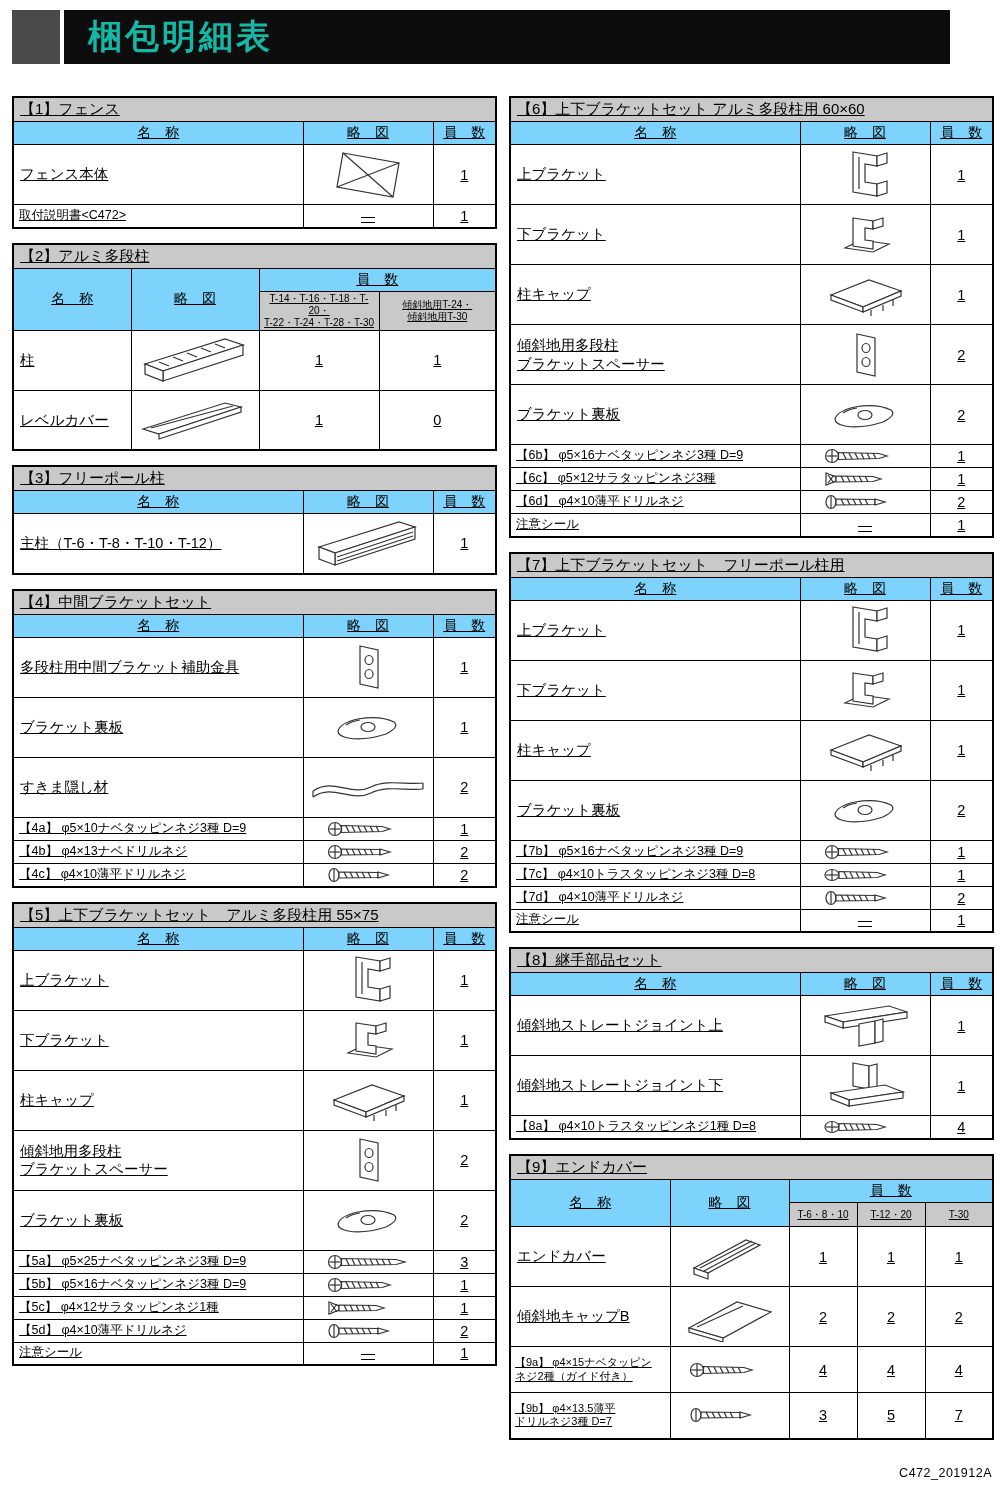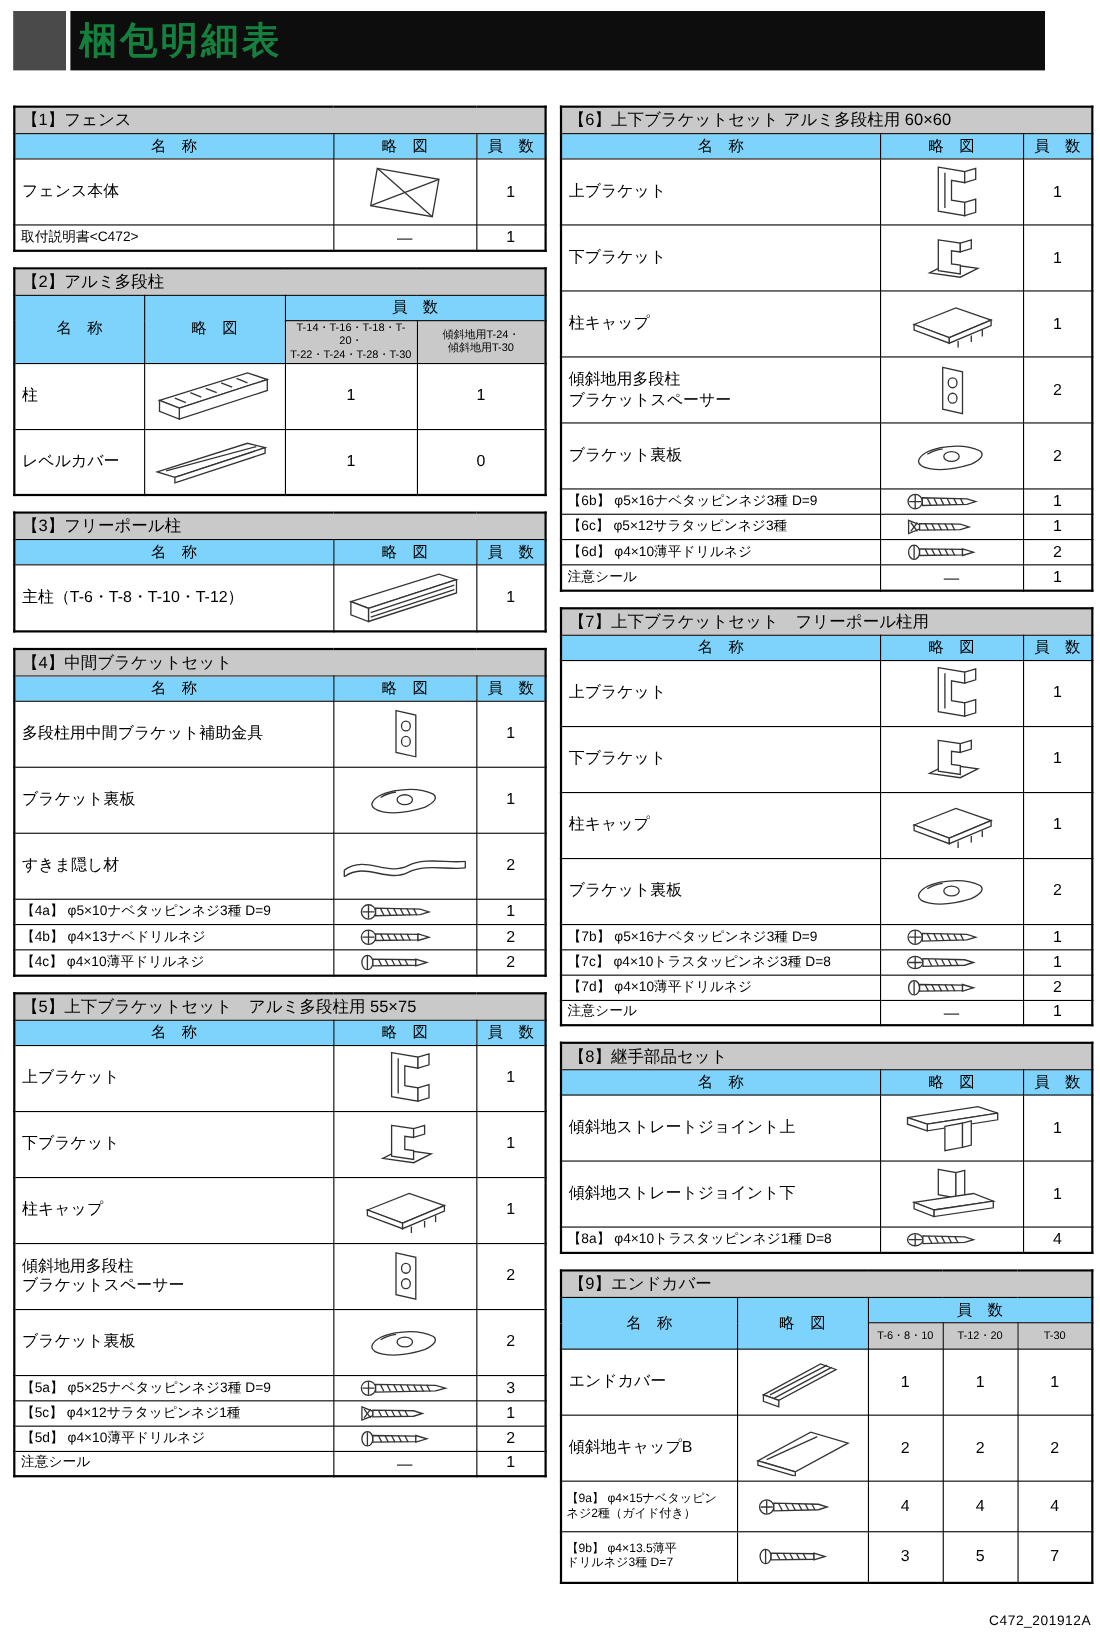--- a/index.html
+++ b/index.html
@@ -4,26 +4,26 @@
 <style>
   * { box-sizing: border-box; margin: 0; padding: 0; }
   html,body { background:#fff; }
   body {
     width: 1000px; height: 1491px; position: relative;
     font-family: "Liberation Sans", "DejaVu Sans", sans-serif;
     color: #000; overflow: hidden;
   }
   .banner { display:flex; align-items:stretch; height:54px; margin:10px 12px 0 12px; width:938px; }
   .banner-block { width:48px; background:#4a4a4a; margin-right:4px; }
-  .banner-bar { flex:1; background:#0d0d0d; color:#15803d; display:flex; align-items:center;
-    padding-left:8px; font-size:34px; font-weight:bold; letter-spacing:3px; }
+  .banner-bar { flex:1; background:#0d0d0d; color:#14b8a6; display:flex; align-items:center;
+    padding-left:24px; font-size:34px; font-weight:bold; letter-spacing:3px; }
   .cols { display:flex; gap:14px; padding:0 12px; margin-top:32px; }
   .col { width:483px; display:flex; flex-direction:column; }
   .col table { margin-bottom:14px; }
-  table { border-collapse:collapse; width:100%; table-layout:fixed; border:2px solid #000; }
+  table { border-collapse:collapse; width:100%; table-layout:fixed; border:2px solid #000;text-decoration:underline; }
   td { border:1px solid #000; padding:2px 6px; font-size:14px; vertical-align:middle; overflow:hidden; }
   tr.sec td { background:#c9c9c9; font-size:15px; height:24px; padding:2px 6px; }
   td.hd { background:#7dd3fc; text-align:center; height:23px; font-size:14px; }
   td.sub { background:#c9c9c9; text-align:center; font-size:10px; line-height:1.2;
     white-space:pre-line; padding:1px; height:24px; }
   tr.part { height:60px; }
   tr.short { height:23px; }
   tr.mid { height:46px; }
   td.name { white-space:pre-line; line-height:1.25; font-size:14.5px; }
   td.name.sm { font-size:12.5px; padding:1px 5px; }
@@ -357,20 +357,38 @@
                   <line x1="38" y1="7" x2="41" y2="13"></line>
                   <line x1="44" y1="7" x2="47" y2="13"></line>
                   <line x1="50" y1="7" x2="53" y2="13"></line>
                   <line x1="56" y1="7" x2="59" y2="13"></line>
                   <line x1="62" y1="7" x2="65" y2="13"></line>
                 </svg>
               </td>
               <td class="qty">3</td>
             </tr>
             <tr class="short">
+              <td class="name sm">【5b】 φ5×16ナベタッピンネジ3種 D=9</td>
+              <td class="sk">
+                <svg width="84" height="20" viewBox="0 0 84 20">
+                  <circle class="f" cx="9" cy="10" r="6.5"></circle>
+                  <line x1="9" y1="4" x2="9" y2="16"></line>
+                  <line x1="3.5" y1="10" x2="14.5" y2="10"></line>
+                  <polygon class="f" points="15.5,6.5 56,7.5 64,10 56,12.5 15.5,13.5"></polygon>
+                  <line x1="20" y1="7" x2="23" y2="13"></line>
+                  <line x1="26" y1="7" x2="29" y2="13"></line>
+                  <line x1="32" y1="7" x2="35" y2="13"></line>
+                  <line x1="38" y1="7" x2="41" y2="13"></line>
+                  <line x1="44" y1="7" x2="47" y2="13"></line>
+                  <line x1="50" y1="7" x2="53" y2="13"></line>
+                </svg>
+              </td>
+              <td class="qty">1</td>
+            </tr>
+            <tr class="short">
               <td class="name sm">【5c】 φ4×12サラタッピンネジ1種</td>
               <td class="sk">
                 <svg width="84" height="20" viewBox="0 0 84 20">
                   <polygon class="f" points="3,4 13,8 13,12 3,16"></polygon>
                   <line x1="5" y1="6" x2="11" y2="14"></line>
                   <line x1="11" y1="6" x2="5" y2="14"></line>
                   <polygon class="f" points="13,7 50,7.5 58,10 50,12.5 13,13"></polygon>
                   <line x1="18" y1="7" x2="21" y2="13"></line>
                   <line x1="24" y1="7" x2="27" y2="13"></line>
                   <line x1="30" y1="7" x2="33" y2="13"></line>

